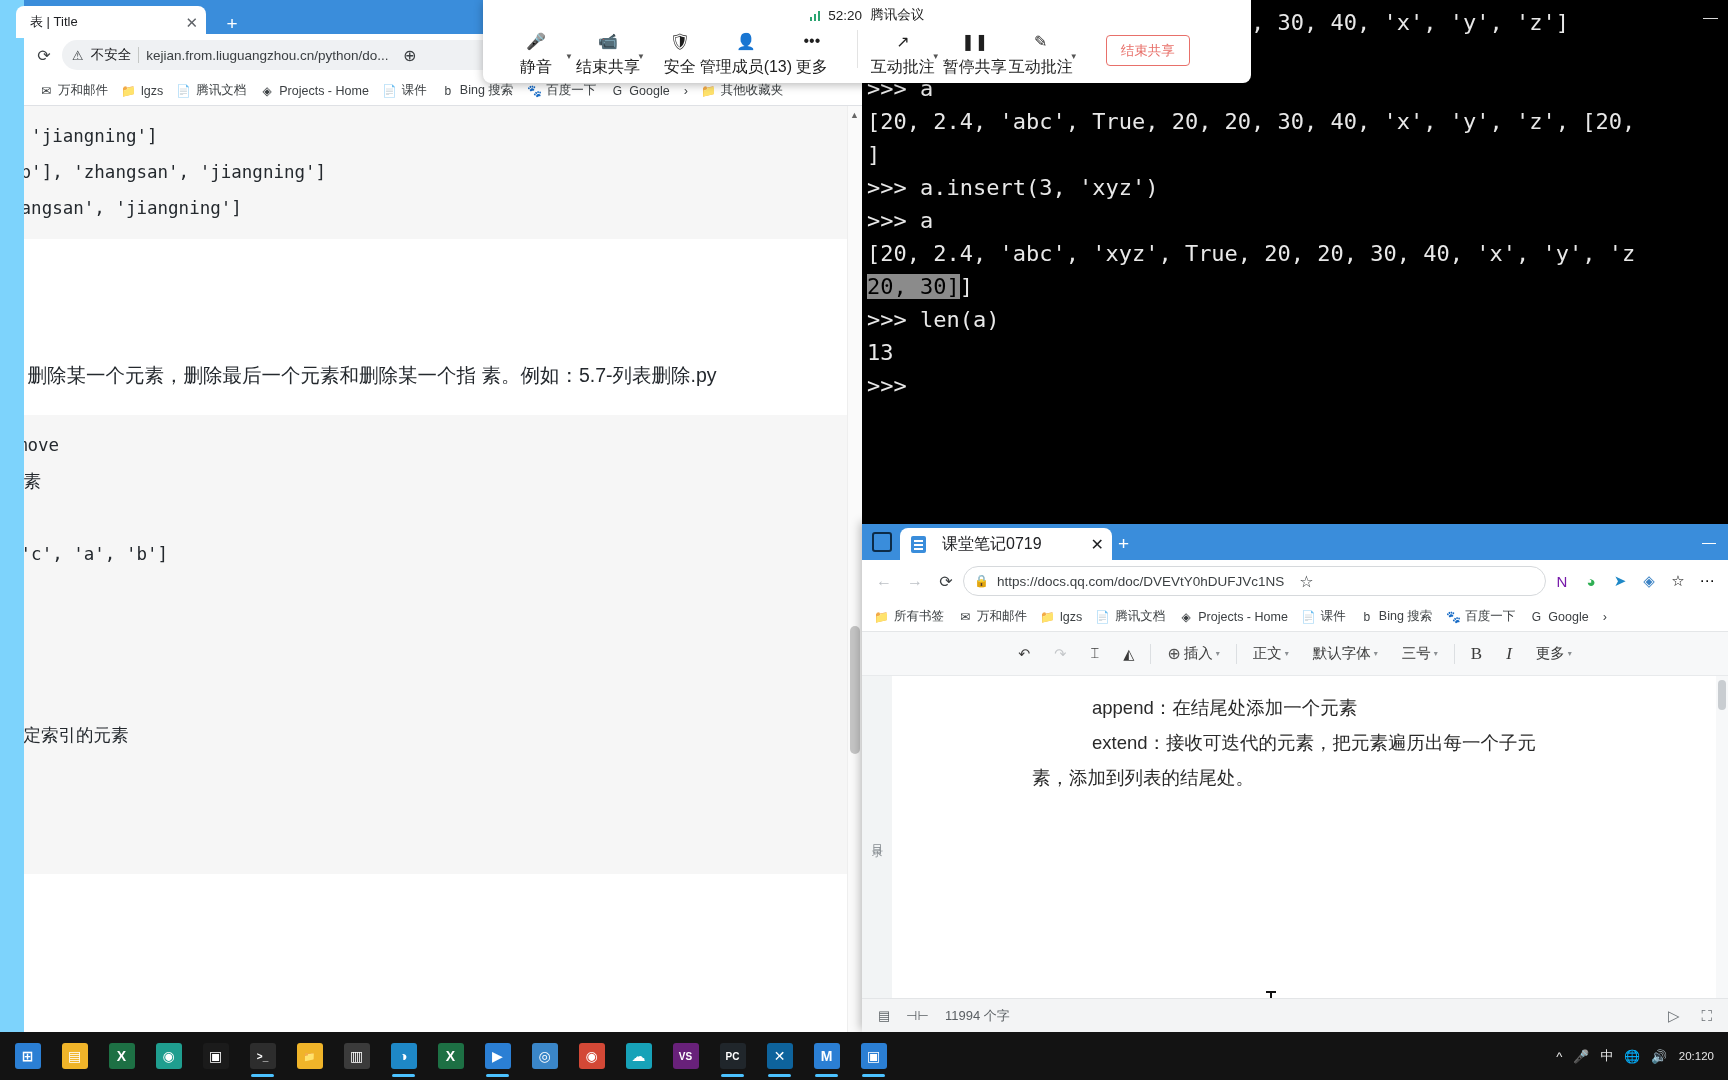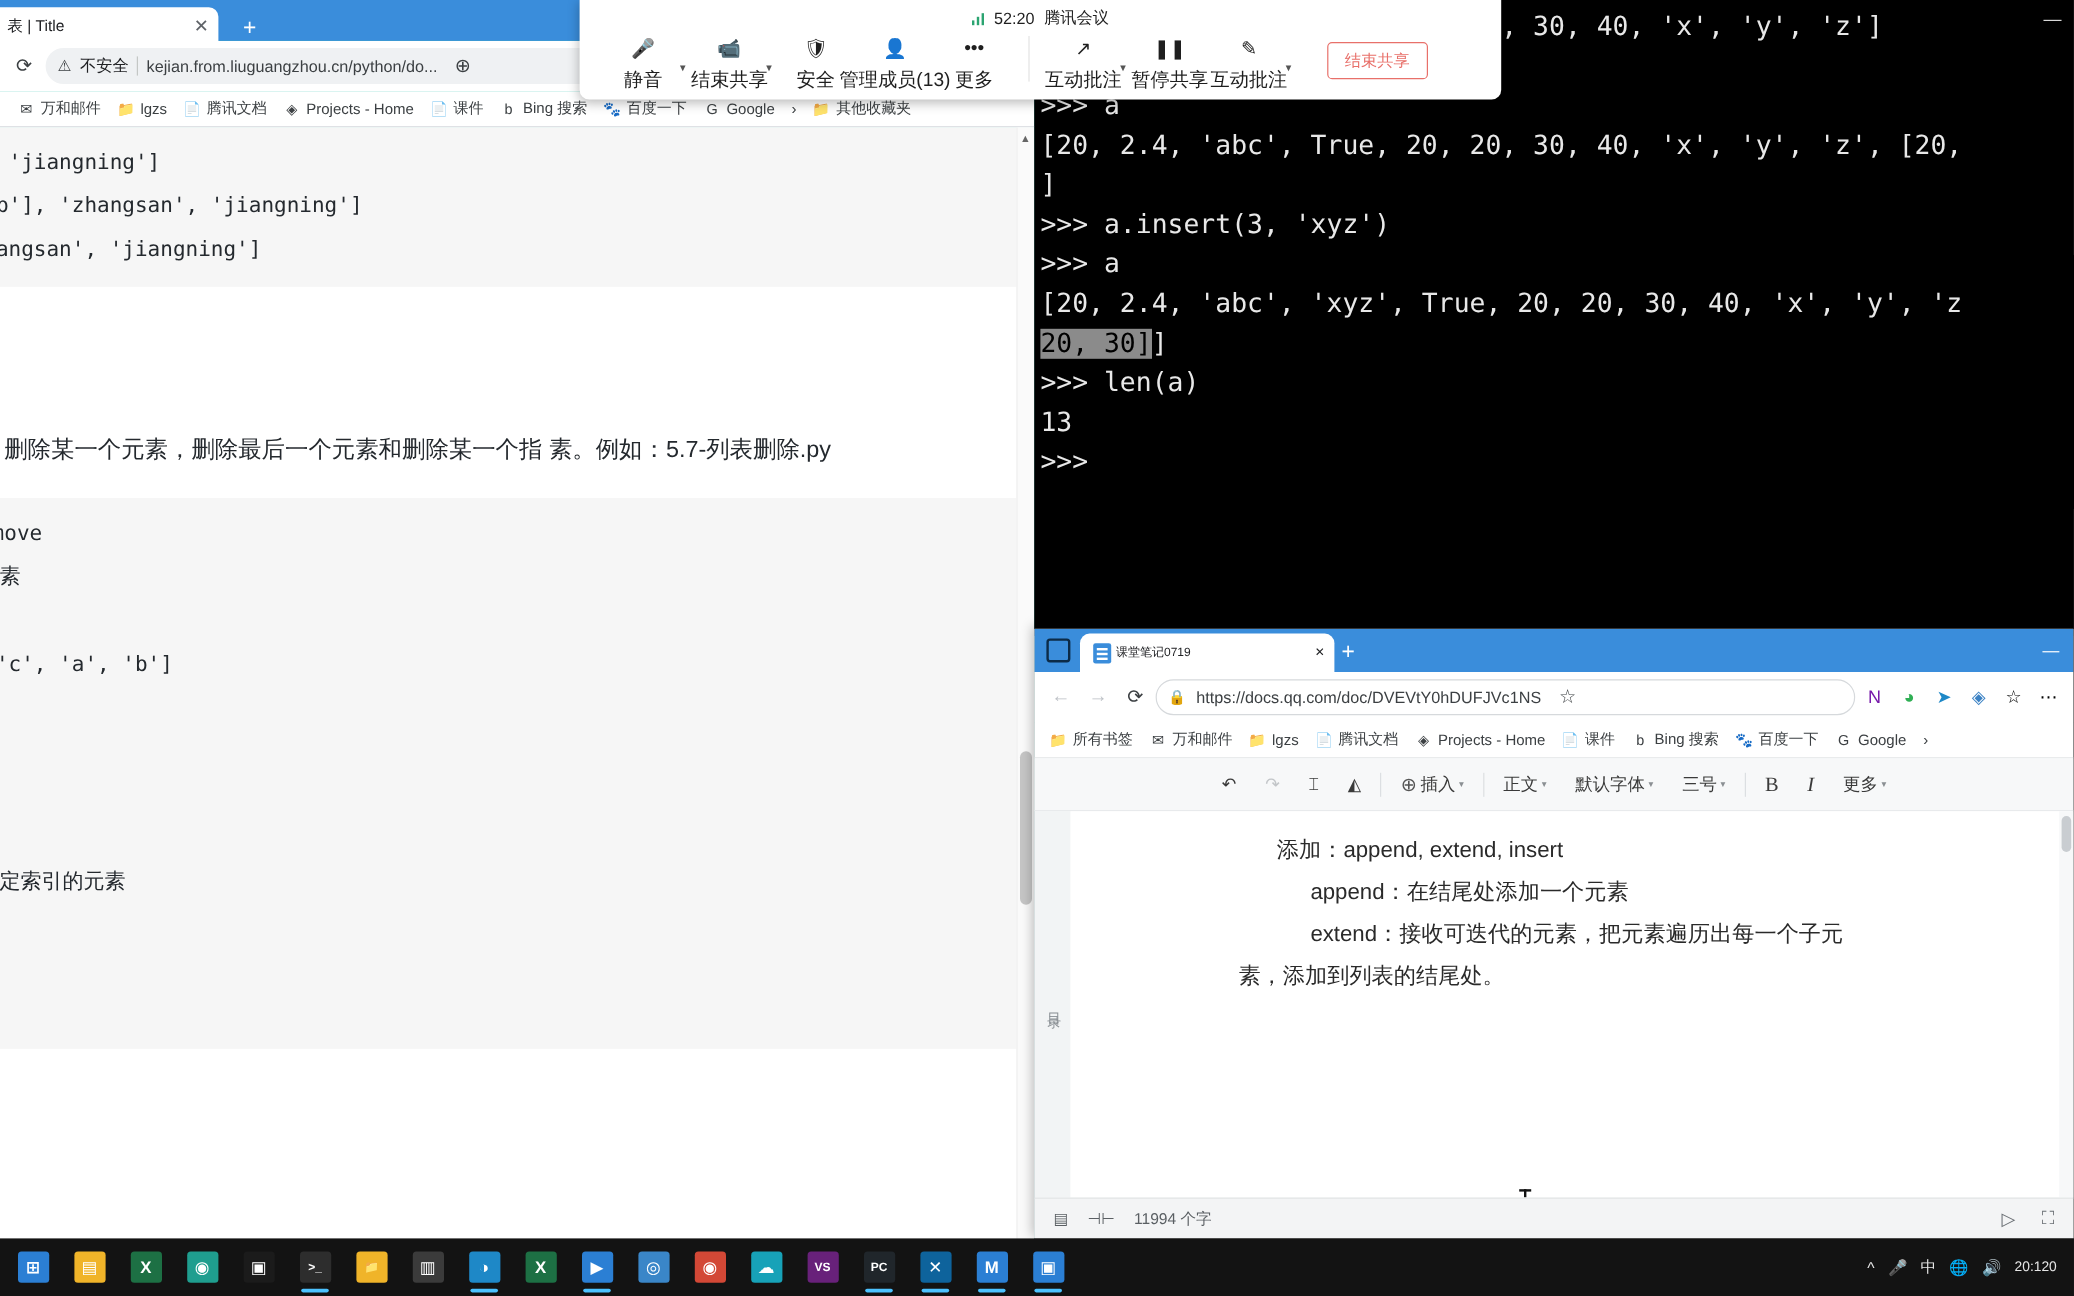--- a/index.html
+++ b/index.html
@@ -7,21 +7,21 @@
     width: 1728px; height: 1080px;
     overflow: hidden;
     font-family: "Liberation Sans", "DejaVu Sans", sans-serif;
     background: #1b1b1b;
   }
   #root { position: relative; width: 1728px; height: 1080px; }
 
   
   .win-back {
     position: absolute; left: 0; top: 0; width: 862px; height: 1045px;
-    background: #14b8a6; overflow: hidden;
+    background: #7dd3fc; overflow: hidden; padding-left: 24px;
   }
   .edge-chrome-top {
     height: 34px; background: #3a8ddb; position: relative;
   }
   .tab-strip { position: absolute; left: 0; top: 4px; height: 34px; width: 100%; }
   .tab {
     position: absolute; left: -8px; top: 2px; width: 190px; height: 32px;
     background: #fff; border-radius: 8px 8px 0 0;
     display: flex; align-items: center; padding: 0 8px 0 14px;
     font-size: 13px; color: #202124; gap: 6px;
@@ -136,22 +136,22 @@
     background: #fff; box-shadow: -2px -2px 9px rgba(0,0,0,.25); overflow: hidden; z-index: 30;
   }
   .docs-tabstrip { height: 36px; background: #3a8ddb; position: relative; }
   .docs-sysmenu {
     position: absolute; left: 10px; top: 8px; width: 20px; height: 20px;
     border: 2px solid #0c2b47; border-radius: 3px;
   }
   .docs-tab {
     position: absolute; left: 38px; top: 4px; width: 212px; height: 32px;
     background: #fff; border-radius: 8px 8px 0 0;
-    display: flex; align-items: center; padding: 0 8px 0 11px; gap: 4px;
-    font-size: 10px; color: #202124;
+    display: flex; align-items: center; padding: 0 8px 0 11px; gap: 16px;
+    font-size: 16px; color: #202124;
   }
   .docs-tab .dt-title { flex: 1; white-space: nowrap; overflow: hidden; }
   .docs-newtab {
     position: absolute; left: 256px; top: 9px; color: #fff; font-size: 19px; font-weight: 300;
   }
   .docs-min { position: absolute; right: 12px; top: 10px; color: #fff; font-size: 14px; }
   .favicon-doc {
     width: 15px; height: 17px; background: #3a8ddb; border-radius: 2px;
     display: inline-block; position: relative;
   }
@@ -519,21 +519,20 @@
         </div>
       </div>
 
       <div class="doc-rail">
         <span class="doc-rail-lbl">目录</span>
       </div>
 
       <div class="doc-canvas" id="doc-canvas">
           <div style="height: 14px;"></div>
         <div class="doc-caret"></div>
-      <div class="doc-line ">添加：append, extend, insert</div>
           <div class="doc-line ind">append：在结尾处添加一个元素</div>
           <div class="doc-line ind">extend：接收可迭代的元素，把元素遍历出每一个子元</div>
           <div class="doc-line cont">素，添加到列表的结尾处。</div>
         </div>
 
       <div class="doc-vscroll">
         <div class="doc-vthumb"></div>
       </div>
 
       <div class="docs-status">

